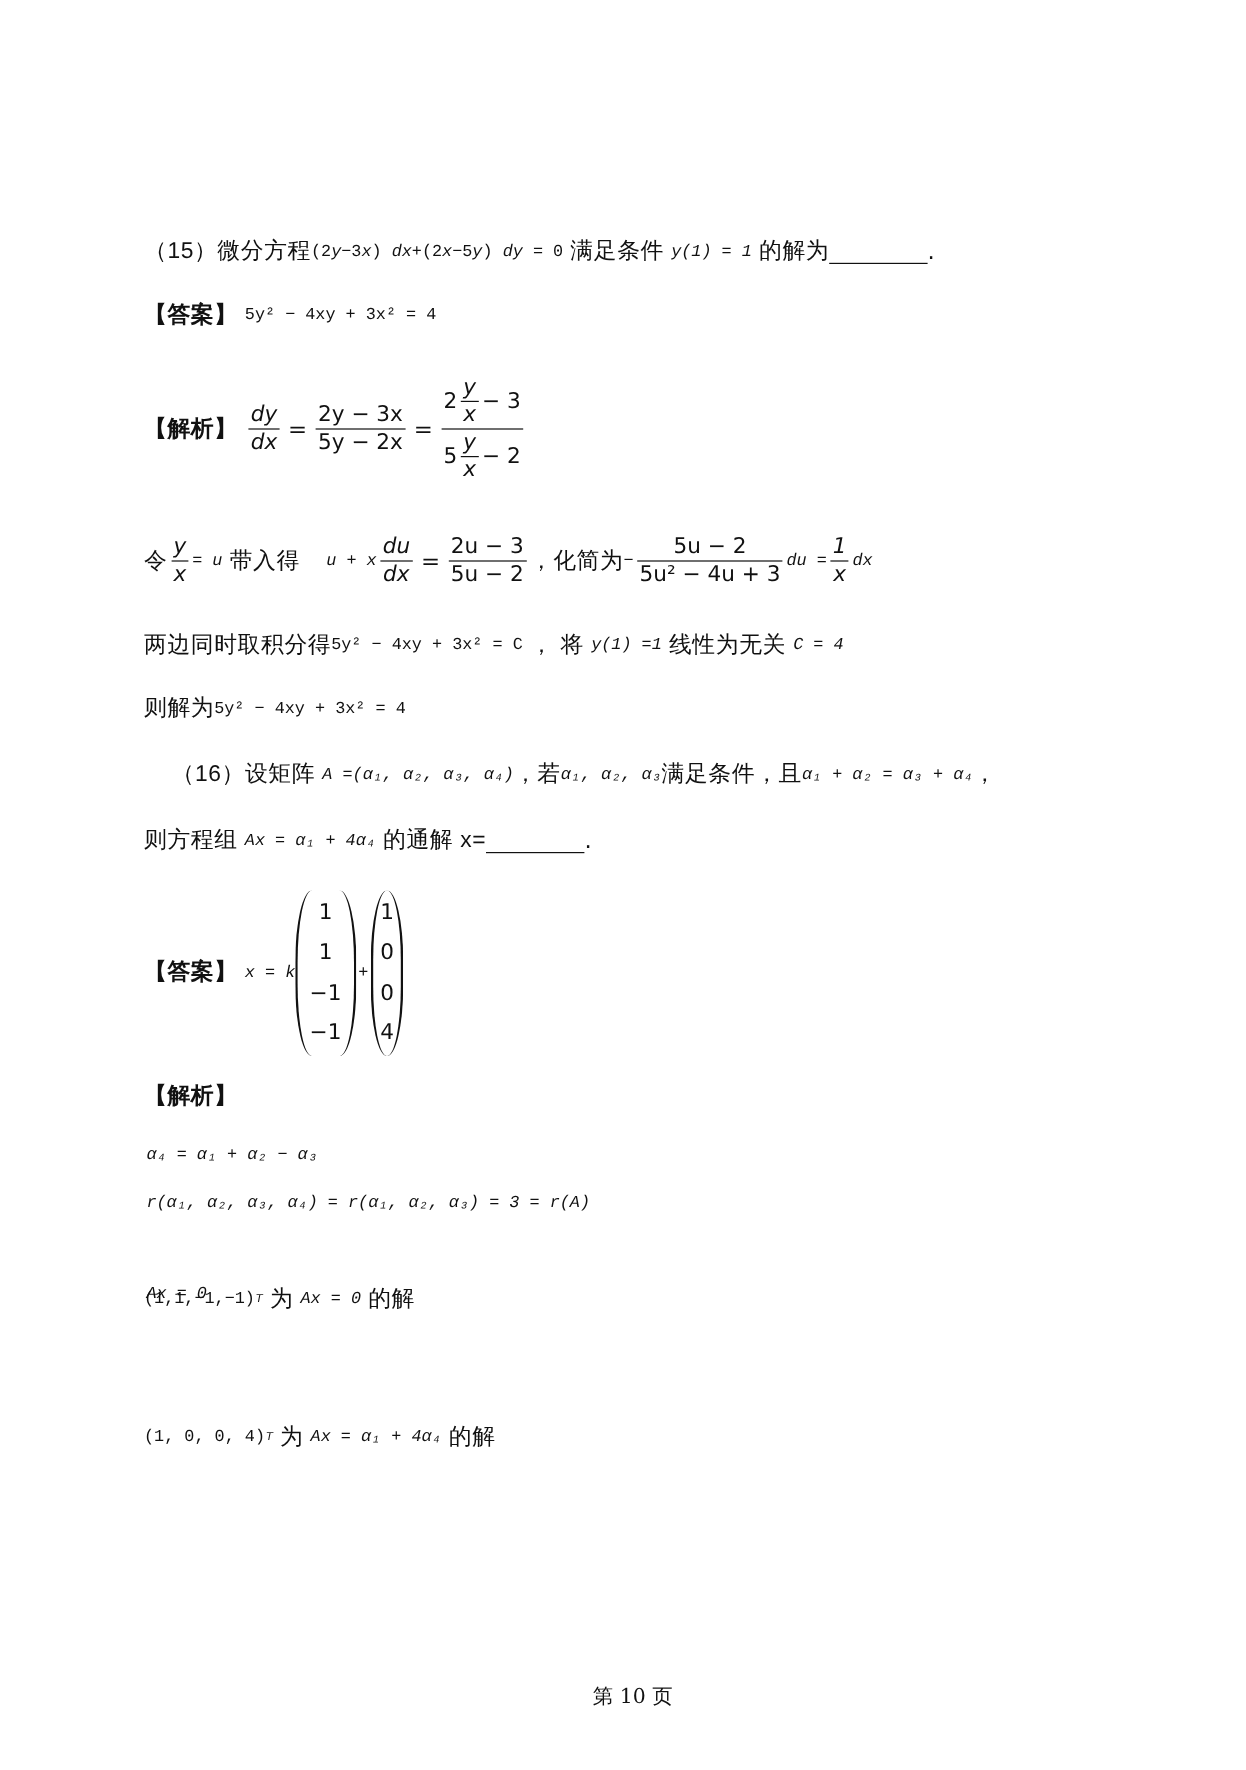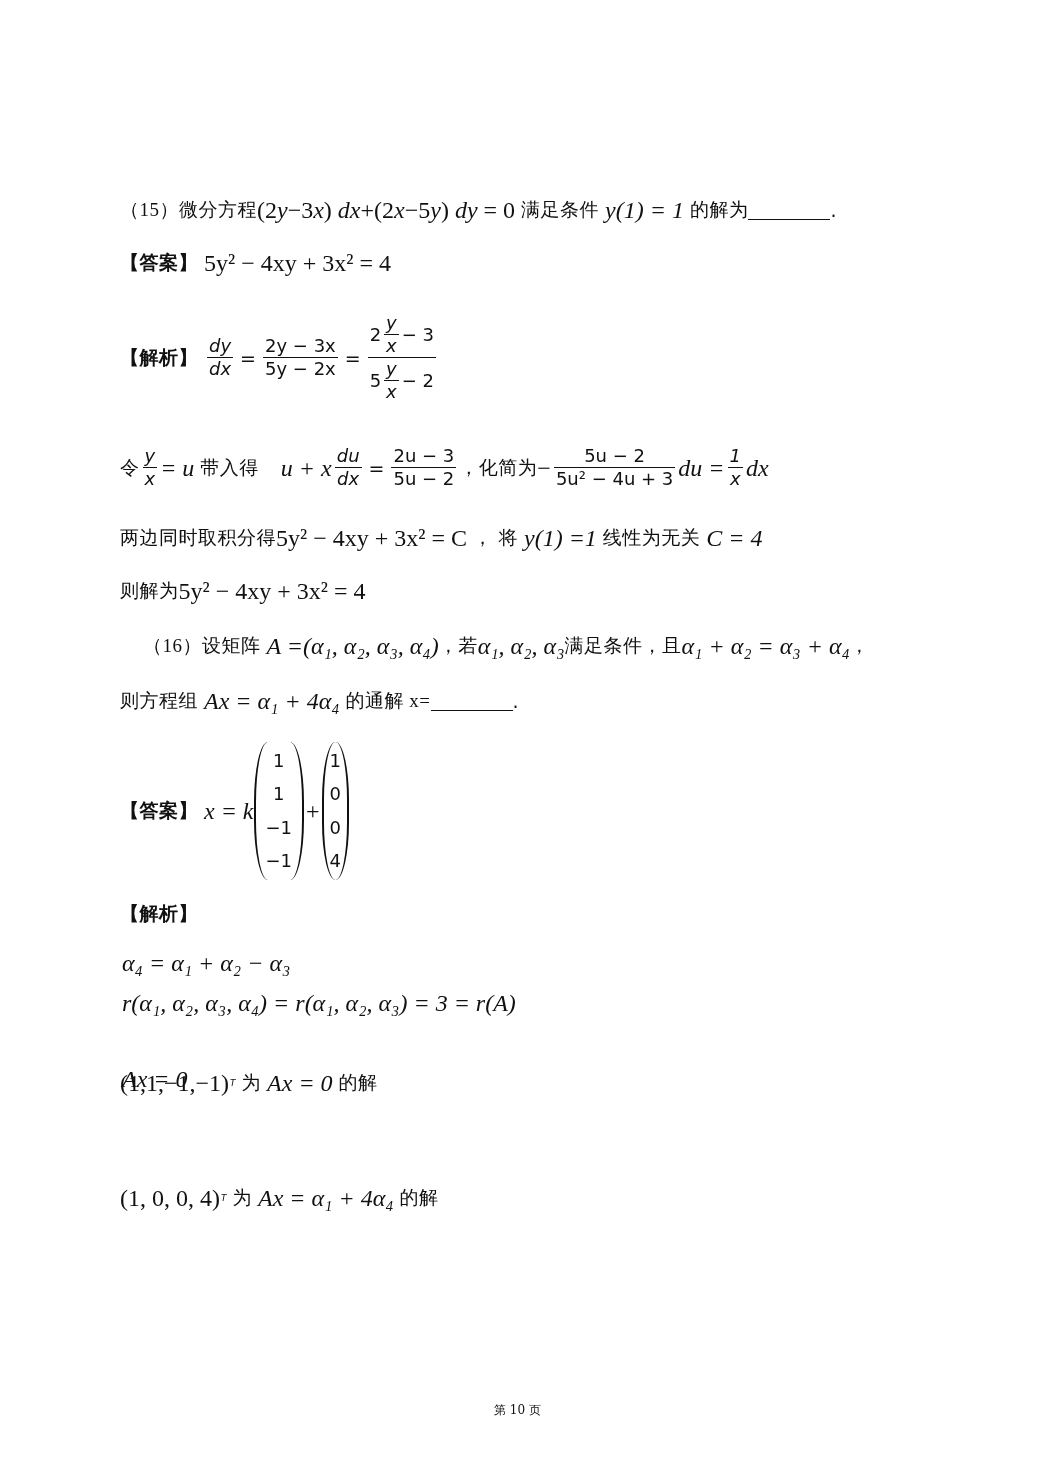--- a/index.html
+++ b/index.html
@@ -3,36 +3,36 @@
   <meta charset="utf-8">
   <style>
     html, body { margin: 0; padding: 0; background: #ffffff; }
     body {
       width: 1038px; height: 1475px; position: relative; overflow: hidden;
       font-family: "DejaVu Sans", "Liberation Sans", sans-serif;
       color: #111111;
     }
     .abs { position: absolute; white-space: nowrap; }
     .line { font-size: 19px; line-height: 24px; display: flex; align-items: center; }
-    .cn { font-family: Liberation Serif, serif; letter-spacing: 0.5px; }
+    .cn { font-family: Liberation Sans, sans-serif; letter-spacing: 0.5px; }
     .bold { font-weight: bold; }
     .it { font-style: italic; }
-    .math { font-family: Liberation Serif, serif; font-size: 24px; }
+    .math { font-family: Liberation Mono, monospace; font-size: 14px; }
     sup { font-size: 9px; vertical-align: 9px; margin-left: 1px; }
     .blank { display: inline-block; border-bottom: 1.5px solid #111; height: 18px; }
     .frac { display: inline-flex; flex-direction: column; align-items: center; vertical-align: middle; margin: 0 3px; }
     .frac .num, .frac .den { padding: 0 2px; line-height: 22px; font-size: 18px; }
     .frac .bar { border-top: 1.5px solid #111; align-self: stretch; height: 0; }
     .eq { margin: 0 4px; }
     .sp { display: inline-block; width: 6px; }
     .mat { display: inline-flex; flex-direction: column; align-items: center; justify-content: space-between;
            border-left: 2px solid #111; border-right: 2px solid #111; border-radius: 14px / 60px;
            padding: 4px 10px; height: 130px; font-size: 18px; }
     .mat span { line-height: 30px; }
-    .footer { font-family: "DejaVu Serif", "Liberation Serif", serif; font-size: 12px; }
+    .footer { font-family: "DejaVu Serif", "Liberation Serif", serif; font-size: 17px; }
   </style>
 </head>
 <body>
 
 <div class="abs line" style="left:120px; top:198px;">
   <span class="cn">（15）</span>
   <span class="cn">微分方程</span>
   <span class="math">
     <span>(2</span><span class="it">y</span><span>−3</span><span class="it">x</span><span>)</span>
     <span class="it">dx</span><span>+(2</span><span class="it">x</span><span>−5</span><span class="it">y</span><span>)</span>

